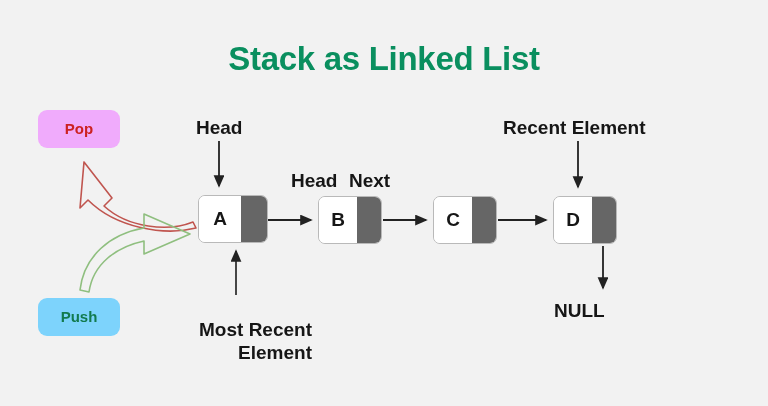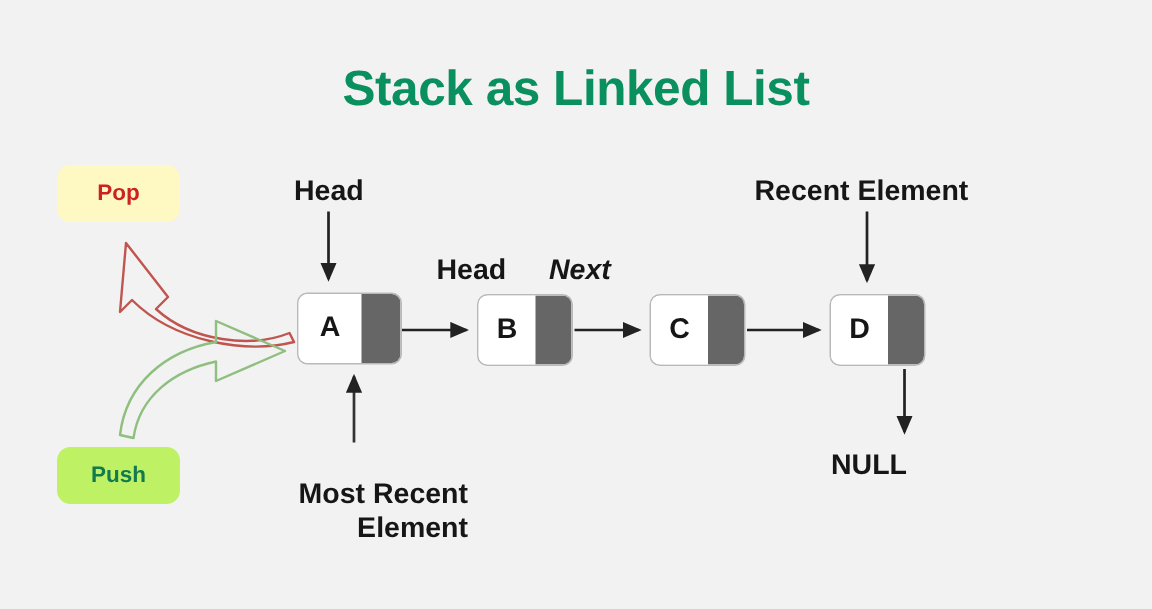--- a/index.html
+++ b/index.html
@@ -39,26 +39,26 @@
     border-radius: 9px;
     text-align: center;
     font-size: 15px;
     font-weight: bold;
     line-height: 38px;
     height: 38px;
     width: 82px;
   }
   #pop-badge {
     left: 38px; top: 110px;
-    background: #fef9c3;
+    background: #f0abfc;
     color: #cc2222;
   }
   #push-badge {
     left: 38px; top: 298px;
-    background: #bef264;
+    background: #7dd3fc;
     color: #127a4e;
   }
 
   
   .node {
     height: 48px;
     border: 1.4px solid #b9b9b9;
     border-radius: 7px;
     overflow: hidden;
     display: flex;
@@ -90,21 +90,21 @@
 
   
   .label {
     color: #161616;
     font-size: 19px;
     font-weight: bold;
     white-space: nowrap;
   }
   #label-head      { left: 196px; top: 117px; }
   #label-data      { left: 291px; top: 170px; }
-  #label-next      { left: 366px; top: 170px; font-style: italic; }
+  #label-next      { left: 349px; top: 170px; }
   #label-oldest    { left: 503px; top: 117px; }
   #label-null      { left: 554px; top: 300px; }
   #label-recent    { left: 162px; top: 318px; width: 150px; text-align: right; line-height: 23px; white-space: normal; }
 </style>
 </head>
 <body>
 
 <svg id="canvas" viewBox="0 0 768 406" xmlns="http://www.w3.org/2000/svg">
   <defs>
     <marker id="arrowhead" markerWidth="7" markerHeight="7" refX="6" refY="3" orient="auto" markerUnits="strokeWidth">

